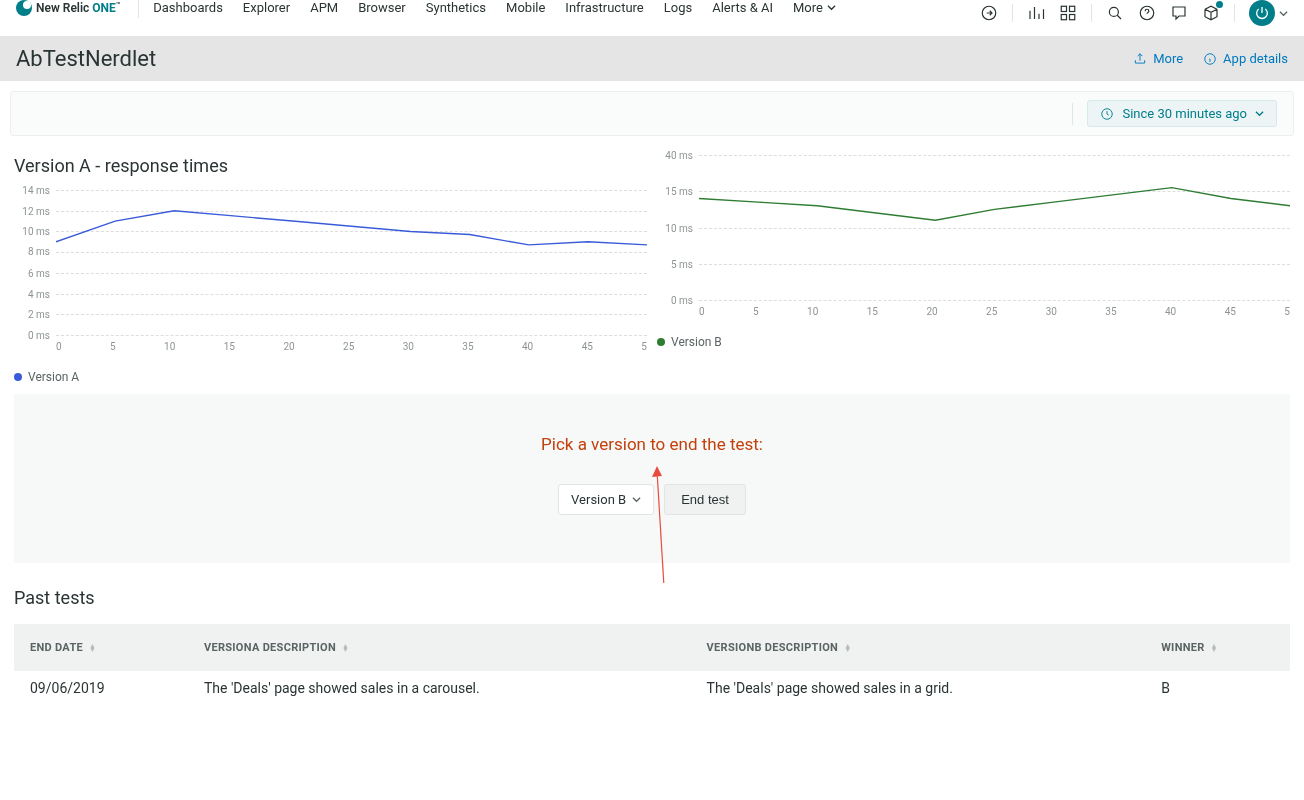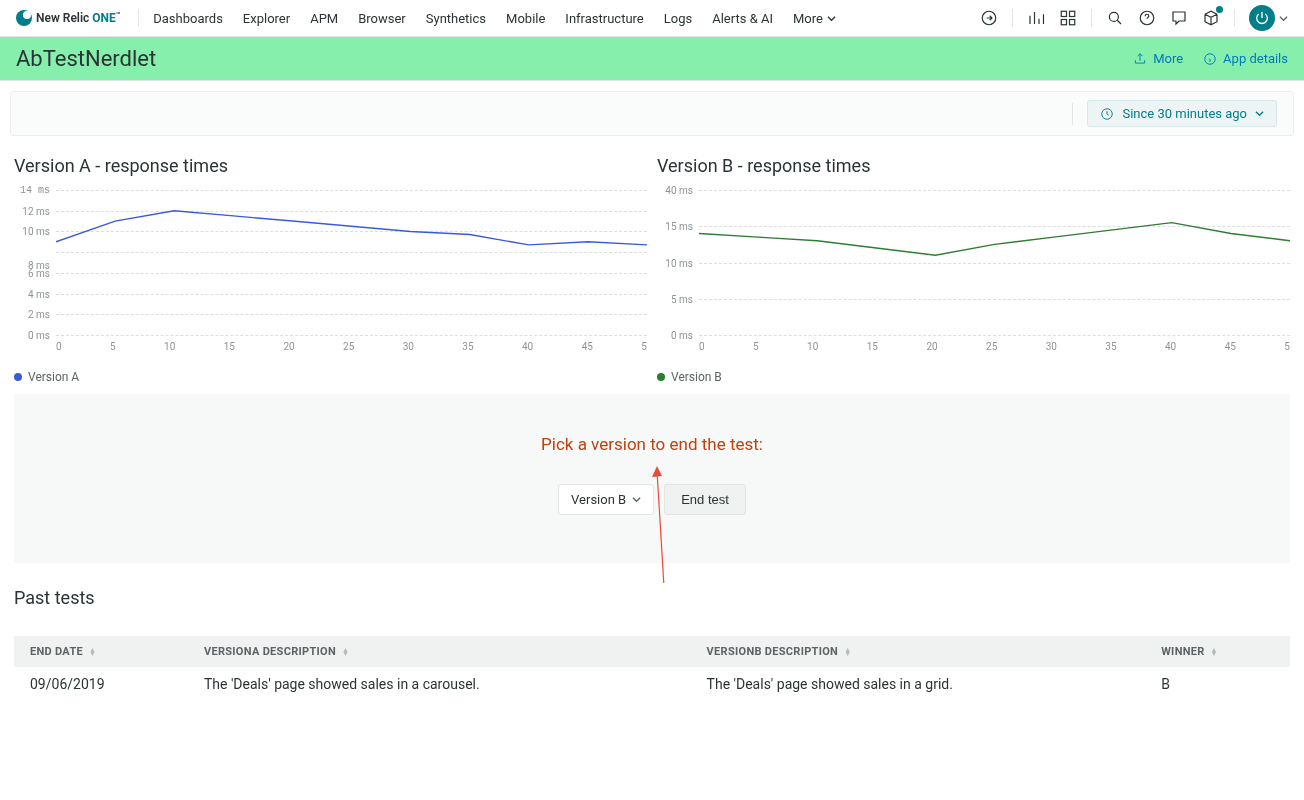--- a/index.html
+++ b/index.html
@@ -1,40 +1,40 @@
 <!DOCTYPE html>
 <html><head>
 <meta charset="utf-8">
 <style>
   * { box-sizing: border-box; margin: 0; padding: 0; }
   body { font-family: -apple-system, BlinkMacSystemFont, "Segoe UI", Roboto, "Helvetica Neue", Arial, sans-serif; font-size: 14px; color: #2a3434; background: #fff; }
   
   
-  .topnav { display: flex; align-items: center; height: 37px; border-bottom: 1px solid #e3e4e4; padding: 0 16px; }
+  .topnav { display: flex; align-items: flex-start; height: 37px; border-bottom: 1px solid #e3e4e4; padding: 0 16px; }
   .logo { display: flex; align-items: center; gap: 4px; margin-right: 12px; }
   .logo-mark { width: 16px; height: 16px; background: #007e8a; border-radius: 50%; position: relative; }
   .logo-mark::after { content: ''; position: absolute; right: 1px; top: 1px; width: 8px; height: 8px; background: #fff; border-radius: 50%; }
   .logo-text { font-size: 12px; font-weight: 600; color: #2a3434; }
   .logo-text .one { color: #007e8a; font-weight: 700; }
   .logo-text .tm { font-size: 7px; vertical-align: super; }
   .nav-sep { width: 1px; height: 18px; background: #e3e4e4; margin: 0 14px 0 6px; }
   .nav-items { display: flex; gap: 20px; }
   .nav-item { font-size: 13px; color: #2a3434; cursor: pointer; }
   .nav-more { display: flex; align-items: center; gap: 4px; margin-left: 20px; font-size: 13px; cursor: pointer; }
   .topnav-right { margin-left: auto; display: flex; align-items: center; gap: 14px; }
   .icn { width: 18px; height: 18px; display: flex; align-items: center; justify-content: center; cursor: pointer; color: #2a3434; }
   .icn svg { width: 100%; height: 100%; }
   .vbar { width: 1px; height: 18px; background: #e3e4e4; }
   .avatar-icn { width: 26px; height: 26px; border-radius: 50%; background: #007e8a; display: flex; align-items: center; justify-content: center; position: relative; }
   .avatar-icn svg { width: 16px; height: 16px; color: #fff; }
   .app-icn-wrap { position: relative; }
   .app-icn-wrap .dot { position: absolute; top: -3px; right: -3px; width: 7px; height: 7px; background: #007e8a; border-radius: 50%; }
   
   
-  .page-header { display: flex; align-items: center; height: 44px; padding: 0 16px; background: #86efac; border-bottom: 1px solid #e3e4e4; }
+  .page-header { display: flex; align-items: center; height: 44px; padding: 0 16px; background: #e5e5e5; border-bottom: 1px solid #e3e4e4; }
   .page-title { font-size: 22px; font-weight: 400; color: #2a3434; }
   .header-actions { margin-left: auto; display: flex; gap: 20px; }
   .header-link { display: flex; align-items: center; gap: 6px; color: #0079bf; font-size: 13px; cursor: pointer; }
   
   
   .subbar { display: flex; justify-content: flex-end; align-items: center; padding: 8px 16px; background: #fafbfb; border: 1px solid #edeeee; border-radius: 3px; margin: 10px; }
   .subbar-sep { width: 1px; height: 22px; background: #e3e4e4; margin-right: 14px; }
   .timepicker { display: flex; align-items: center; gap: 8px; background: #edf4f5; border: 1px solid #d7e9ea; border-radius: 3px; padding: 5px 12px; color: #007e8a; font-size: 13px; cursor: pointer; }
   
   
@@ -54,23 +54,23 @@
   
   .endtest-section { background: #f7f8f8; margin: 10px 14px 24px; padding: 40px 0 48px; text-align: center; position: relative; }
   .endtest-heading { font-size: 17px; color: #c2410c; margin-bottom: 30px; }
   .endtest-controls { display: flex; justify-content: center; gap: 10px; }
   .select-btn { background: #fff; border: 1px solid #e3e4e4; border-radius: 3px; padding: 7px 12px; font-size: 13px; display: flex; align-items: center; gap: 6px; cursor: pointer; }
   .end-btn { background: #f0f1f1; border: 1px solid #e3e4e4; border-radius: 3px; padding: 7px 16px; font-size: 13px; cursor: pointer; color: #2a3434; }
   .annotation-arrow { position: absolute; left: 50%; bottom: -20px; margin-left: -15px; color: #e84c3d; font-size: 28px; pointer-events: none; width: 40px; height: 120px; }
   
   
   .past-tests { padding: 0 14px 30px; }
-  .past-title { font-size: 18px; font-weight: 400; margin-bottom: 28px; }
+  .past-title { font-size: 18px; font-weight: 400; margin-bottom: 16px; }
   .tbl { width: 100%; border-collapse: collapse; }
-  .tbl thead th { text-align: left; background: #f0f1f1; font-size: 11px; font-weight: 700; color: #5a6464; padding: 9px 16px; letter-spacing: 0.3px; }
+  .tbl thead th { text-align: left; background: #f0f1f1; font-size: 11px; font-weight: 700; color: #5a6464; padding: 17px 16px; letter-spacing: 0.3px; }
   .th-inner { display: flex; align-items: center; gap: 6px; }
   .sort-ic { display: inline-flex; flex-direction: column; line-height: 4px; font-size: 7px; color: #b6bbbb; }
   .tbl tbody td { padding: 9px 16px; font-size: 14px; color: #2a3434; }
   .tbl tbody tr:nth-child(even) { background: #fafbfb; }
   .chev { width: 9px; height: 9px; }
 </style>
 </head>
 <body>
 
 <div class="topnav">
@@ -192,24 +192,24 @@
 
 <div class="charts-row">
   <div class="chart-panel">
     <div class="chart-title">Version A - response times</div>
     <div class="chart-body" id="chart0-body">
       <div class="y-ticks" id="chart0-yticks">
           <div class="y-tick" style="top: 145px;">0 ms</div>
           <div class="y-tick" style="top: 124.286px;">2 ms</div>
           <div class="y-tick" style="top: 103.571px;">4 ms</div>
           <div class="y-tick" style="top: 82.8571px;">6 ms</div>
-          <div class="y-tick" style="top: 75px;">8 ms</div>
+          <div class="y-tick" style="top: 61px;">8 ms</div>
           <div class="y-tick" style="top: 41.4286px;">10 ms</div>
           <div class="y-tick" style="top: 20.7143px;">12 ms</div>
-          <div class="y-tick" style="top: 0px; font-family: Liberation Mono, monospace;">14 ms</div>
+          <div class="y-tick" style="top: 0px;">14 ms</div>
         </div>
       <div class="grid-area" id="chart0-grid">
           <div class="gridline" style="top: 145px;"></div>
           <div class="gridline" style="top: 124.286px;"></div>
           <div class="gridline" style="top: 103.571px;"></div>
           <div class="gridline" style="top: 82.8571px;"></div>
           <div class="gridline" style="top: 62.1429px;"></div>
           <div class="gridline" style="top: 41.4286px;"></div>
           <div class="gridline" style="top: 20.7143px;"></div>
           <div class="gridline" style="top: 0px;"></div>
@@ -230,21 +230,20 @@
         <span>40</span>
         <span>45</span>
         <span>5</span>
       </div>
     <div class="legend">
       <span class="legend-dot" id="chart0-dot" style="background: rgb(58, 91, 217);"></span>
       <span>Version A</span>
     </div>
   </div>
   <div class="chart-panel">
-    <div class="chart-title">Version B - response times</div>
     <div class="chart-body" id="chart1-body">
       <div class="y-ticks" id="chart1-yticks">
           <div class="y-tick" style="top: 145px;">0 ms</div>
           <div class="y-tick" style="top: 108.75px;">5 ms</div>
           <div class="y-tick" style="top: 72.5px;">10 ms</div>
           <div class="y-tick" style="top: 36.25px;">15 ms</div>
           <div class="y-tick" style="top: 0px;">40 ms</div>
         </div>
       <div class="grid-area" id="chart1-grid">
           <div class="gridline" style="top: 145px;"></div>

